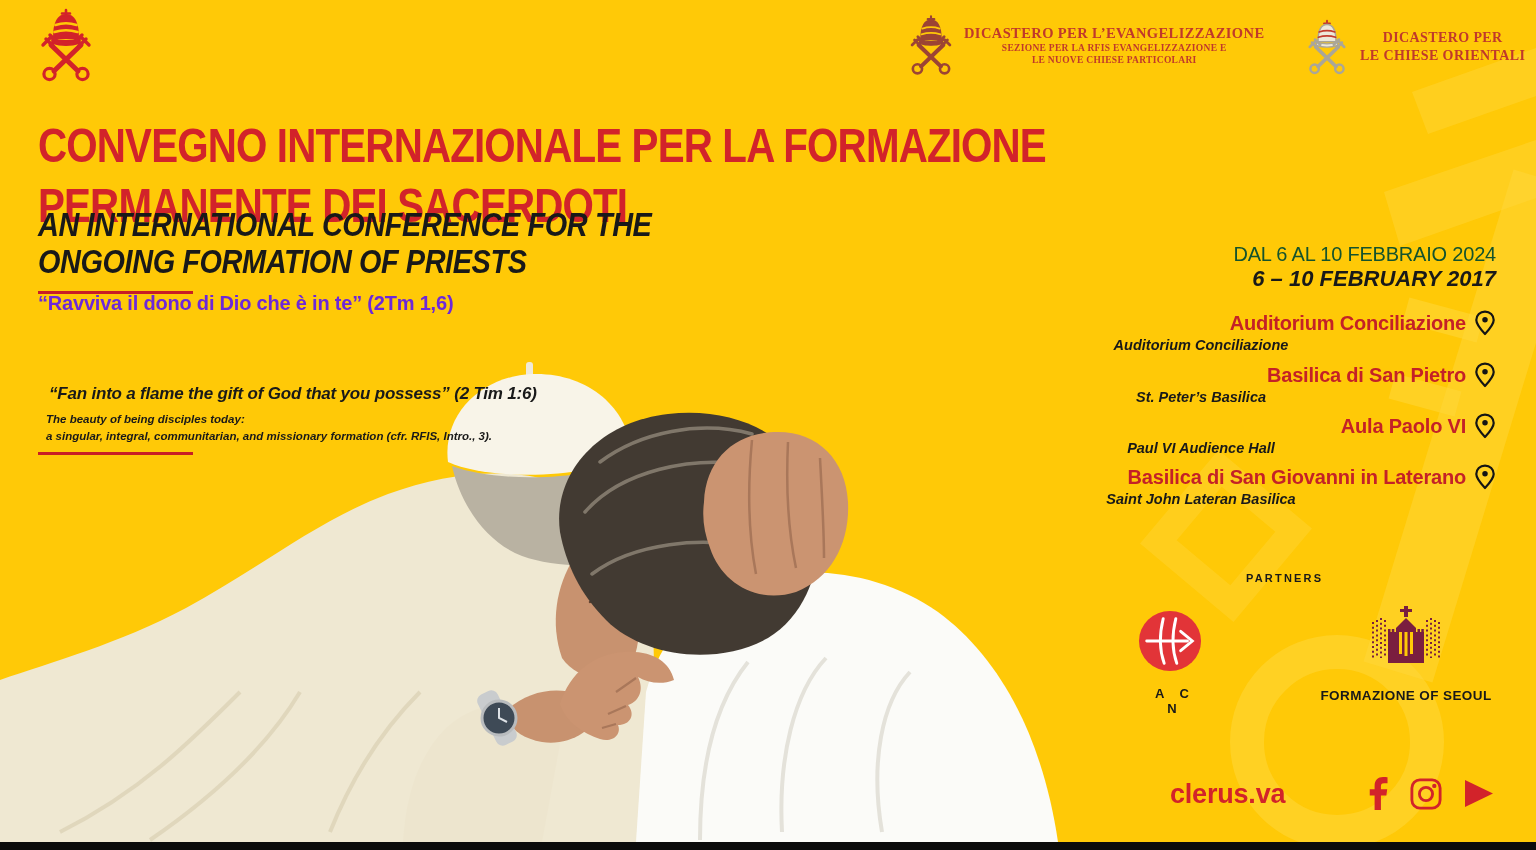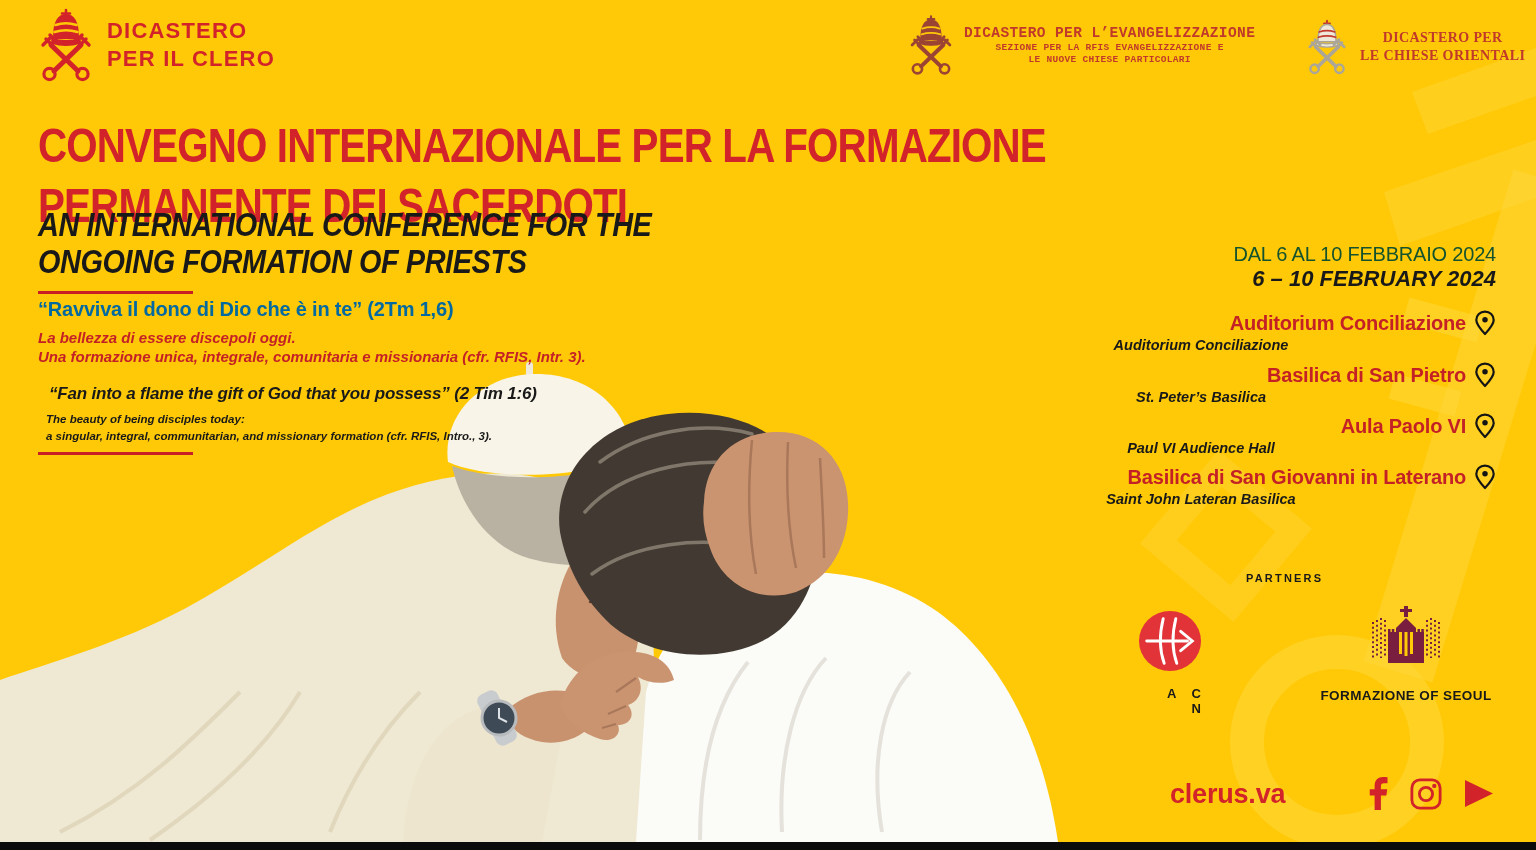--- a/index.html
+++ b/index.html
@@ -12,52 +12,52 @@
   .abs{position:absolute;}
   svg{display:block;}
 
   
   #watermark{left:0;top:0;width:1536px;height:850px;pointer-events:none;}
 
   
   #logo-clero{left:38px;top:8px;display:flex;align-items:center;gap:13px;}
   #logo-clero .txt{color:#D2232A;font-weight:700;font-size:22px;line-height:1.26;letter-spacing:1.2px;}
   #logo-evang{left:908px;top:15px;display:flex;align-items:flex-start;gap:10px;}
-  #logo-evang .txt{color:#C0392B;font-family:Liberation Mono, monospace;text-align:center;}
+  #logo-evang .txt{color:#C0392B;font-family:Liberation Serif, serif;text-align:center;}
   #logo-evang .t1{font-size:14.5px;font-weight:700;letter-spacing:.4px;margin-top:10px;}
   #logo-evang .t2,#logo-evang .t3{font-size:9.5px;font-weight:700;letter-spacing:.3px;line-height:1.2;margin-top:1px;}
   #logo-orient{left:1306px;top:18px;display:flex;align-items:center;gap:12px;}
   #logo-orient .txt{color:#C0392B;font-family:"Liberation Serif","DejaVu Serif",serif;text-align:center;font-weight:700;font-size:14px;line-height:1.3;letter-spacing:.4px;}
 
   
   #title{left:38px;top:116px;color:#D2232A;font-size:48px;font-weight:700;
     line-height:1.26;letter-spacing:-1px;transform:scaleX(.84);transform-origin:left top;white-space:nowrap;}
   #subtitle{left:38px;top:206px;color:#191919;font-size:34px;font-weight:700;font-style:italic;
     line-height:1.08;letter-spacing:-.5px;transform:scaleX(.85);transform-origin:left top;white-space:nowrap;}
   .rule{background:#C81E25;height:3px;width:155px;left:38px;}
   #rule1{top:291px;}
   #rule2{top:452px;}
-  #quote-it{left:38px;top:298px;color:#0369a1;font-size:20px;font-weight:700;letter-spacing:-.2px;white-space:nowrap;}
+  #quote-it{left:38px;top:292px;color:#6d28d9;font-size:20px;font-weight:700;letter-spacing:-.2px;white-space:nowrap;}
   #quote-it-subs{left:38px;top:329px;color:#C42127;font-size:15px;font-style:italic;font-weight:600;line-height:1.26;white-space:nowrap;}
   #quote-en{left:49px;top:384px;color:#191919;font-size:17px;font-weight:700;font-style:italic;letter-spacing:-.2px;white-space:nowrap;}
   #quote-en-subs{left:46px;top:411px;color:#191919;font-size:11.5px;font-weight:700;font-style:italic;line-height:1.5;white-space:nowrap;}
 
   
   #event{right:40px;top:243px;text-align:right;width:560px;}
   #date-it{color:#14532d;font-size:20px;font-weight:400;letter-spacing:-.2px;line-height:1.1;}
   #date-en{color:#191919;font-size:22px;font-weight:700;font-style:italic;line-height:1.2;margin-top:1px;}
   #locations{margin-top:18px;}
   .loc{margin-bottom:7px;text-align:center;}
   .loc-name-row{display:flex;justify-content:flex-end;align-items:center;gap:8px;}
   .loc-name{color:#C42127;font-size:20px;font-weight:700;letter-spacing:-.2px;line-height:1.2;}
   .loc-sub{color:#191919;font-size:14.5px;font-weight:700;font-style:italic;line-height:1.25;padding-right:30px;}
 
   
   #partners-label{left:1246px;top:572px;color:#191919;font-size:11px;font-weight:700;letter-spacing:2.2px;}
-  #partner-acn{left:1137px;top:609px;width:70px;text-align:right;}
+  #partner-acn{left:1137px;top:609px;width:70px;text-align:center;}
   #acn-label{color:#191919;font-size:13px;font-weight:700;letter-spacing:6px;margin-top:13px;margin-left:6px;}
   #partner-seoul{left:1320px;top:606px;width:172px;text-align:center;}
   #partner-seoul svg{margin:0 auto;}
   #seoul-label{color:#191919;font-size:13.5px;font-weight:600;letter-spacing:.4px;margin-top:12px;white-space:nowrap;}
 
   
   #website{left:1170px;top:779px;color:#D2232A;font-size:27px;font-weight:700;letter-spacing:-.2px;cursor:pointer;}
   #social{left:1368px;top:777px;display:flex;align-items:center;gap:22px;}
   #social .sicon{cursor:pointer;}
 
@@ -140,24 +140,20 @@
         <path d="M17.5,16 Q28,12.5 38.5,16 M16.5,23 Q28,19.5 39.5,23" stroke="#FFC907" stroke-width="2.6"></path>
         <path d="M14,29.5 Q28,34 42,29.5 L42,34 Q28,38.5 14,34 Z" fill="#D2232A" stroke-width="1.6"></path>
         <path d="M13,36 L40,62" stroke-width="5"></path>
         <path d="M43,36 L16,62" stroke-width="5"></path>
         <path d="M8,30 l7,7 M12,26 l7,7 M5,36 l8,-8" stroke-width="3.4"></path>
         <path d="M48,30 l-7,7 M44,26 l-7,7 M51,36 l-8,-8" stroke-width="3.4"></path>
         <circle cx="44.5" cy="65" r="5.6" stroke-width="3.2"></circle>
         <circle cx="11.5" cy="65" r="5.6" stroke-width="3.2"></circle>
       </g>
     </svg>
-    <div class="txt">
-      <div>DICASTERO</div>
-      <div>PER IL CLERO</div>
-    </div>
   </div>
 
   <div id="logo-evang" class="abs">
     <svg width="46" height="60" viewBox="0 0 56 72">
       <g stroke="#9C4434" fill="none" stroke-linecap="round">
         <path d="M28,1 V8 M24,4.5 H32" stroke-width="2.6"></path>
         <path d="M16,29 C16,13 21,6 28,6 C35,6 40,13 40,29 Z" fill="#9C4434" stroke-width="2"></path>
         <path d="M17.5,16 Q28,12.5 38.5,16 M16.5,23 Q28,19.5 39.5,23" stroke="#FFC907" stroke-width="2.2"></path>
         <path d="M14,29.5 Q28,34 42,29.5 L42,34 Q28,38.5 14,34 Z" fill="#9C4434" stroke-width="1.6"></path>
         <path d="M13,36 L40,62 M43,36 L16,62" stroke-width="5"></path>
@@ -200,36 +196,32 @@
   </div>
 
   <div id="subtitle" class="abs">
     <div>AN INTERNATIONAL CONFERENCE FOR THE</div>
     <div>ONGOING FORMATION OF PRIESTS</div>
   </div>
 
   <div id="rule1" class="abs rule"></div>
 
   <div id="quote-it" class="abs">“Ravviva il dono di Dio che è in te” (2Tm 1,6)</div>
-  <div id="quote-it-subs" class="abs">
-    <div>La bellezza di essere discepoli oggi.</div>
-    <div>Una formazione unica, integrale, comunitaria e missionaria (cfr. RFIS, Intr. 3).</div>
-  </div>
 
   <div id="quote-en" class="abs">“Fan into a flame the gift of God that you possess” (2 Tim 1:6)</div>
   <div id="quote-en-subs" class="abs">
     <div>The beauty of being disciples today:</div>
     <div>a singular, integral, communitarian, and missionary formation (cfr. RFIS, Intro., 3).</div>
   </div>
 
   <div id="rule2" class="abs rule"></div>
 
   <div id="event" class="abs">
     <div id="date-it">DAL 6 AL 10 FEBBRAIO 2024</div>
-    <div id="date-en">6 – 10 FEBRUARY 2024</div>
+    <div id="date-en">6 – 10 FEBRUARY 2017</div>
 
     <div id="locations">
       <div class="loc">
         <div class="loc-name-row">
           <span class="loc-name">Auditorium Conciliazione</span>
           <svg width="22" height="26" viewBox="0 0 24 28">
               <path d="M12,1.5 C6.6,1.5 2.5,5.7 2.5,10.8 C2.5,15 6.3,20 12,26 C17.7,20 21.5,15 21.5,10.8 C21.5,5.7 17.4,1.5 12,1.5 Z" stroke="#141414" stroke-width="2.4" fill="none" stroke-linejoin="round"></path>
               <circle cx="12" cy="10.5" r="3" fill="#141414"></circle>
             </svg>
         </div>

